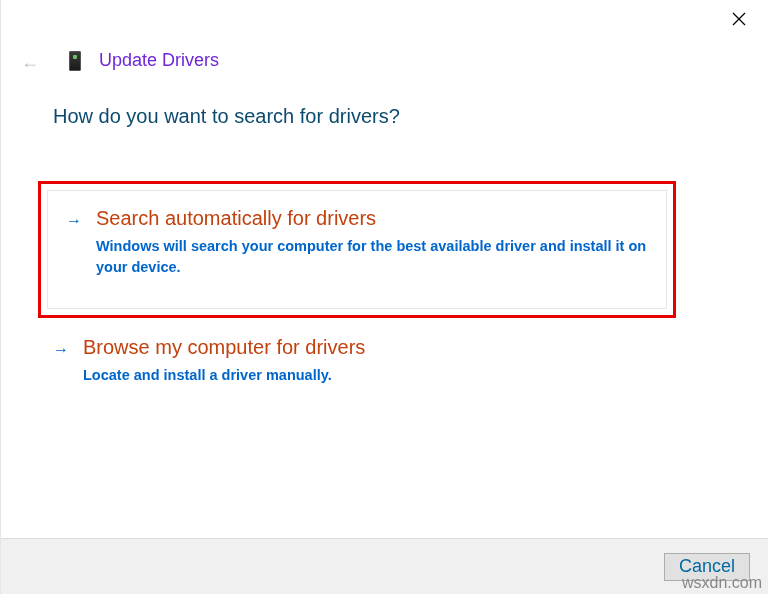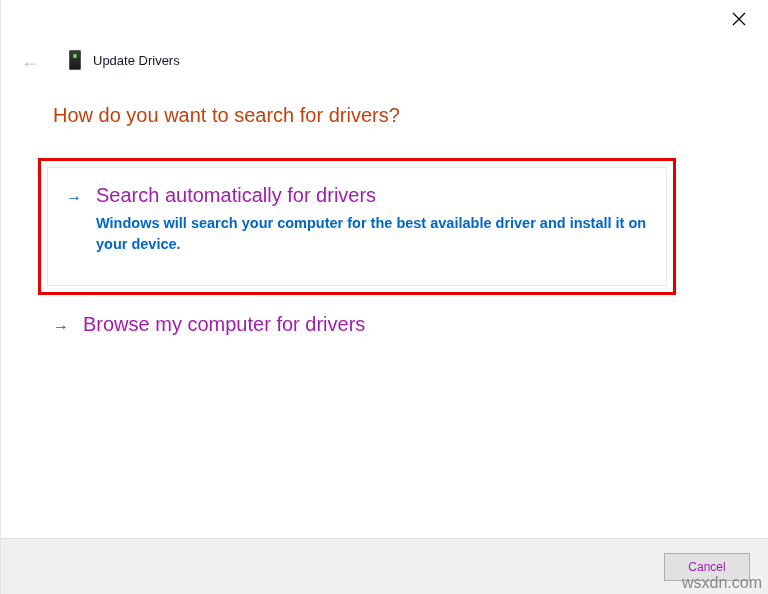--- a/index.html
+++ b/index.html
@@ -55,31 +55,32 @@
       content: "";
       position: absolute;
       top: 3px;
       left: 3px;
       width: 4px;
       height: 4px;
       background: #6fbf6f;
       border-radius: 1px;
     }
     .header-title {
-      font-size: 13px;
-      color: #0f172a;
+      font-size: 18px;
+      color: #6d28d9;
+      margin-left: 6px;
     }
     .content {
       padding: 34px 52px 0 52px;
     }
     .question {
       font-size: 20px;
-      color: #c2410c;
+      color: #0c4a6e;
       font-weight: 400;
-      margin-bottom: 31px;
+      margin-bottom: 53px;
     }
     .option-wrapper {
       border: 3px solid #e60000;
       padding: 6px;
       margin-bottom: 18px;
       margin-left: -15px;
       margin-right: 40px;
     }
     .option {
       border: 1px solid #e6e6e6;
@@ -99,21 +100,21 @@
     .opt-arrow {
       color: #0066cc;
       font-size: 16px;
       line-height: 24px;
       min-width: 14px;
     }
     .opt-body {
       flex: 1;
     }
     .opt-title {
-      color: #a21caf;
+      color: #c2410c;
       font-size: 20px;
       font-weight: 400;
       margin-bottom: 6px;
     }
     .opt-desc {
       color: #0066cc;
       font-size: 14.5px;
       line-height: 1.45;
       font-weight: bold;
     }
@@ -128,22 +129,22 @@
       display: flex;
       align-items: center;
       justify-content: flex-end;
       padding-right: 18px;
     }
     .cancel-btn {
       min-width: 86px;
       height: 28px;
       background: #e1e1e1;
       border: 1px solid #adadad;
-      font-size: 12px;
-      color: #a21caf;
+      font-size: 18px;
+      color: #0369a1;
       cursor: pointer;
     }
     .watermark {
       position: absolute;
       bottom: 2px;
       right: 6px;
       font-size: 16px;
       color: #888;
     }
   </style>
@@ -175,20 +176,21 @@
           <div class="opt-title">Search automatically for drivers</div>
           <div class="opt-desc">Windows will search your computer for the best available driver and install it on your device.</div>
         </div>
       </div>
     </div>
 
     <div class="option-no-box">
       <span class="opt-arrow">→</span>
       <div class="opt-body">
         <div class="opt-title">Browse my computer for drivers</div>
+        <div class="opt-desc">Locate and install a driver manually.</div>
       </div>
     </div>
   </div>
 
   <div class="footer">
     <button class="cancel-btn">Cancel</button>
   </div>
 
   <div class="watermark">wsxdn.com</div>
 </div>

